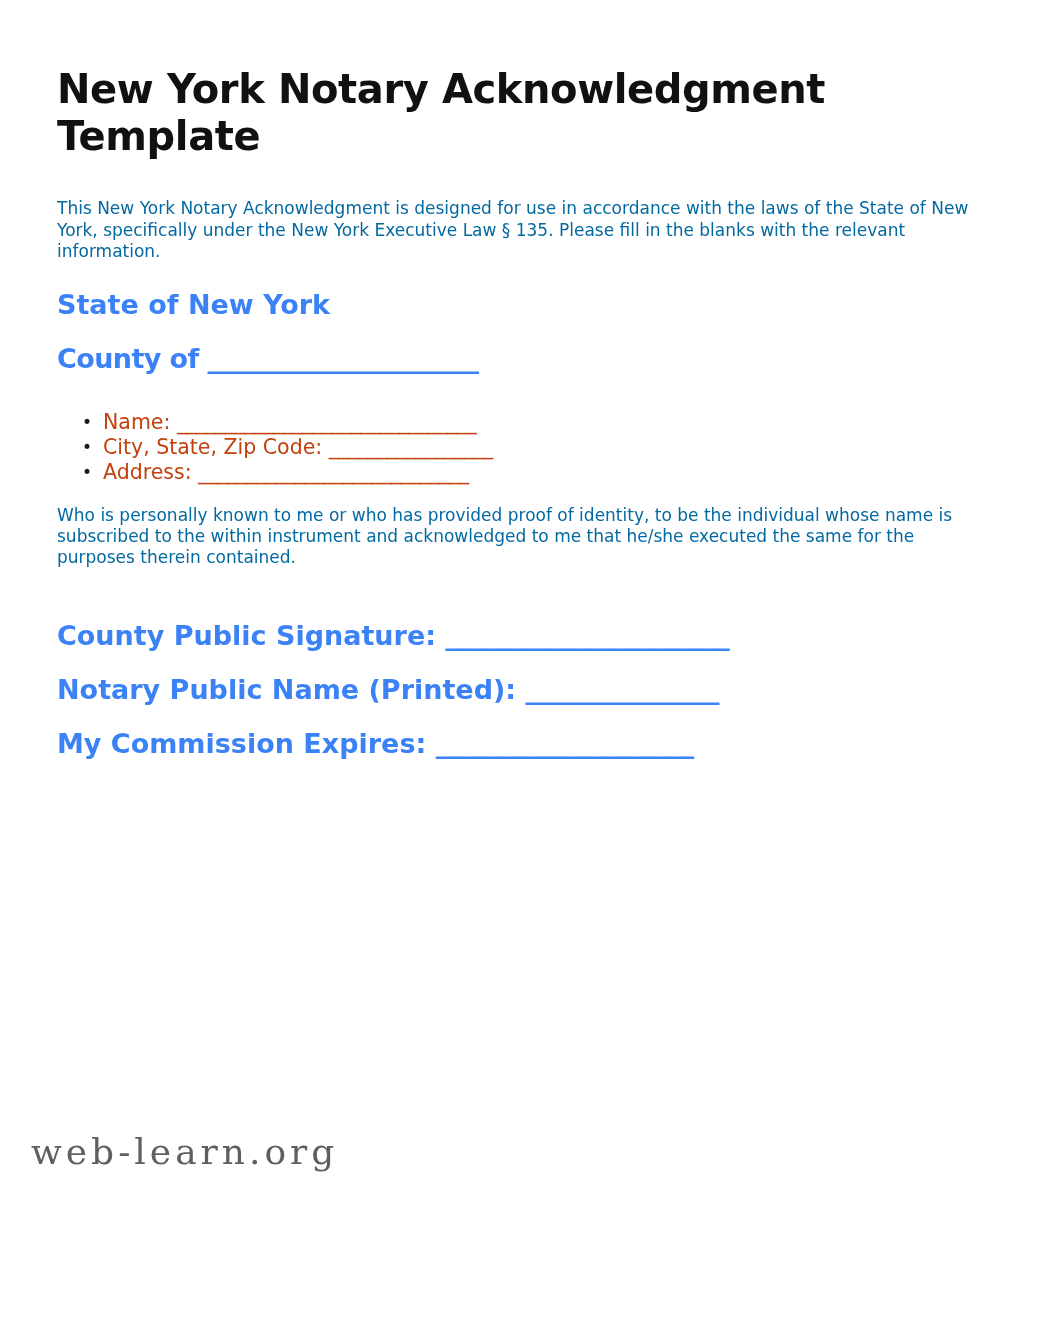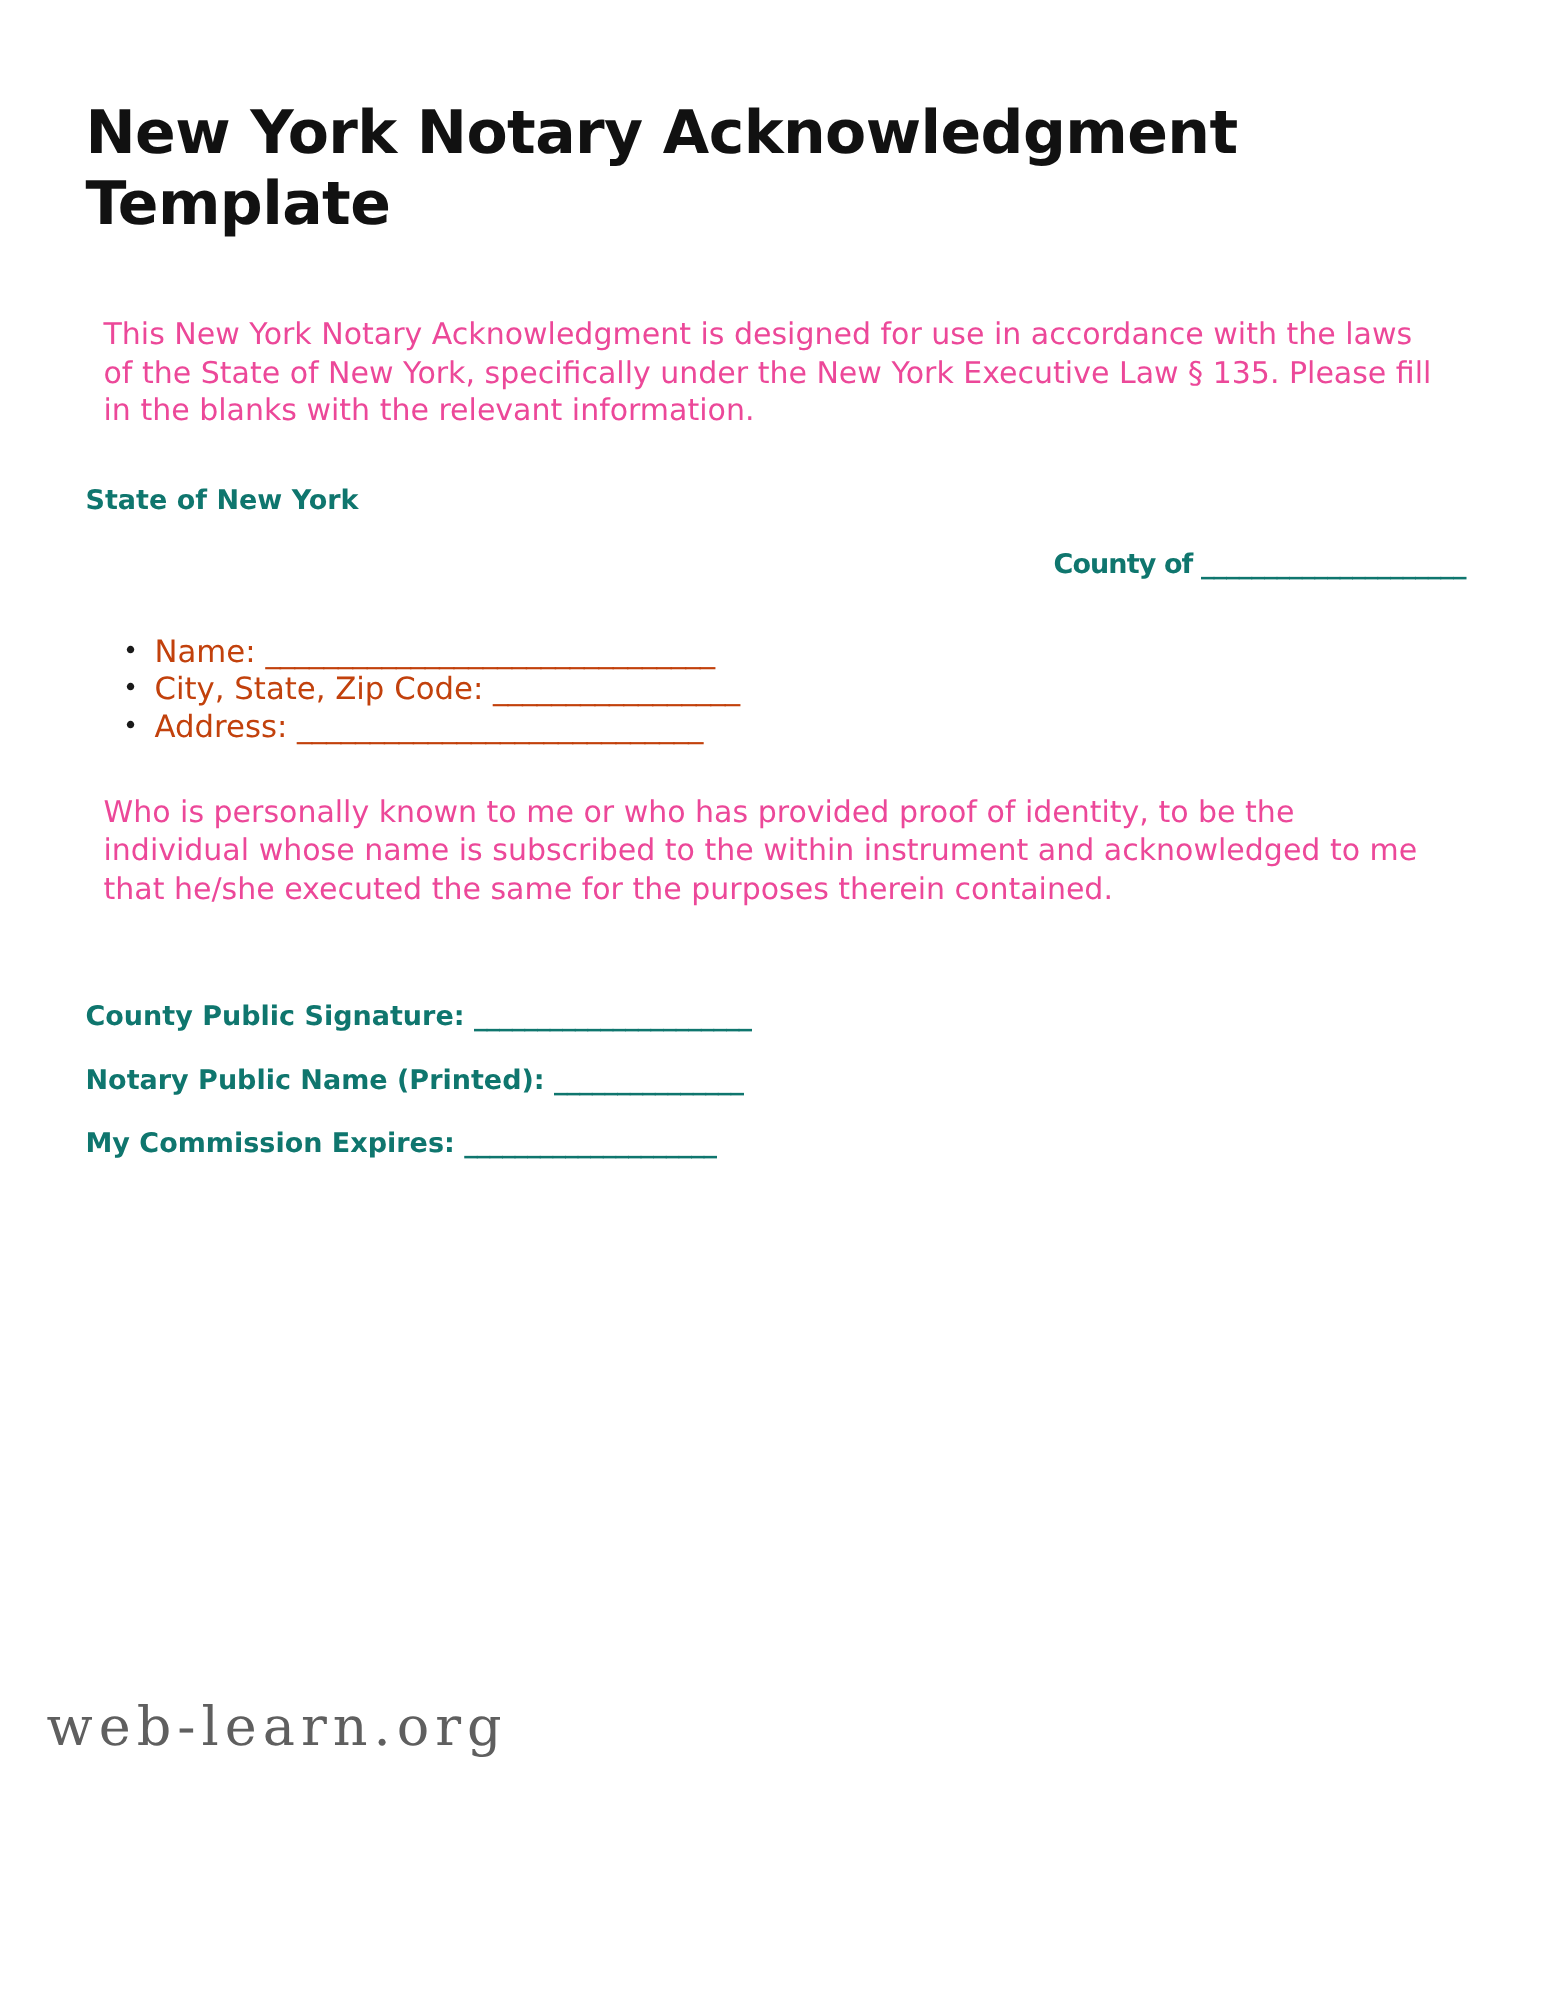--- a/index.html
+++ b/index.html
@@ -29,42 +29,41 @@
     font-size: 40px;
     font-weight: bold;
     line-height: 1.18;
     letter-spacing: -0.4px;
     margin: 0 0 0 0;
     padding-top: 10px;
     color: #111111;
     max-width: 830px;
   }
   .para {
-    font-size: 20px;
+    font-size: 17px;
     line-height: 1.26;
-    margin: 12px;
-    color: #ec4899;
+    margin: 0;
+    color: #0369a1;
     max-width: 918px;
   }
   .gap-intro { height: 38px; }
   .gap-block { height: 25px; }
   .gap-block-sm { height: 20px; }
   .gap-list { height: 14px; }
   .gap-after-list { height: 20px; }
   .strong-line {
-    font-size: 18px;
+    font-size: 27px;
     font-weight: bold;
     line-height: 1.26;
     margin: 0;
-    color: #0f766e;
+    color: #3b82f6;
     white-space: nowrap;
   }
   .blank {
     letter-spacing: -0.6px;
-    text-align: right;
   }
   ul.fields {
     margin: 0;
     padding: 0 0 0 46px;
     list-style: none;
   }
   ul.fields li {
     font-size: 20.5px;
     line-height: 1.22;
     margin: 0;

